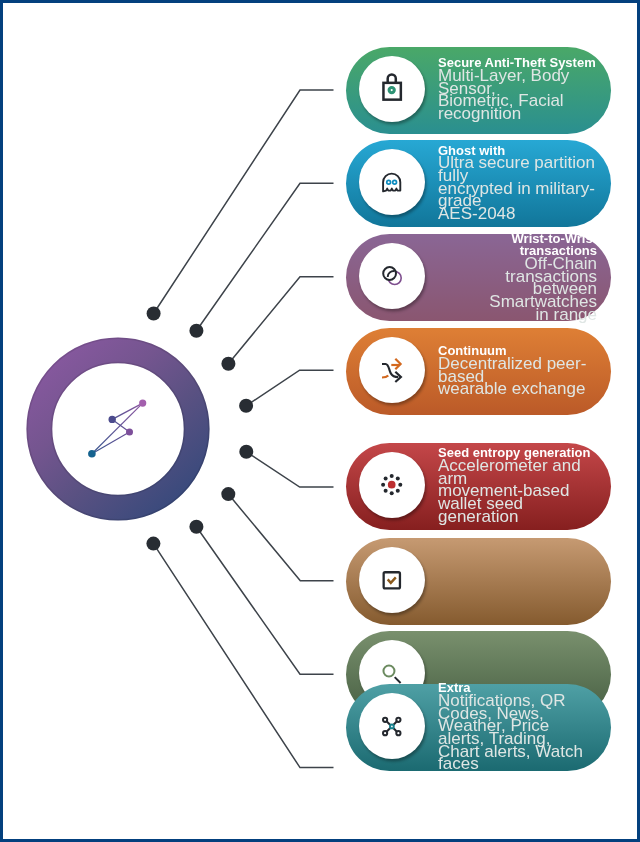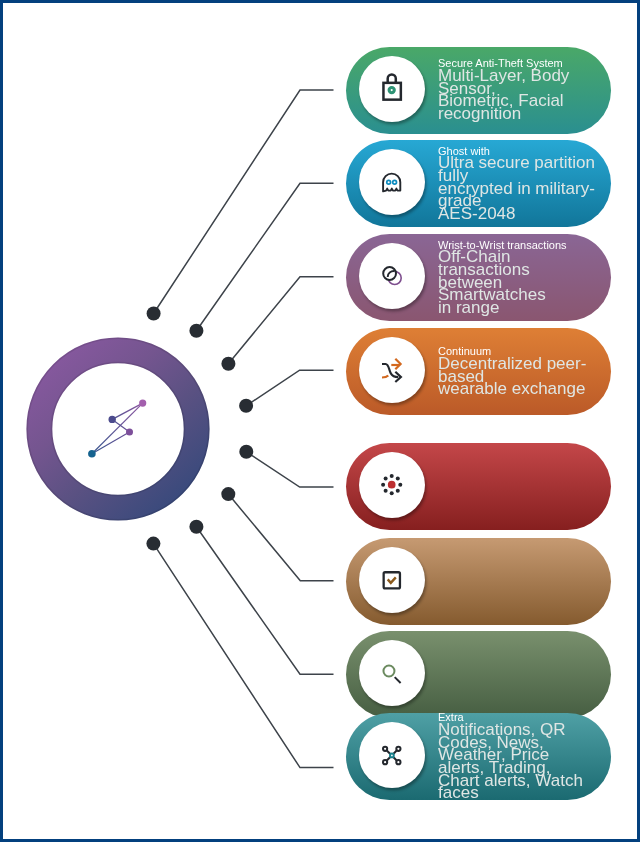--- a/index.html
+++ b/index.html
@@ -2,21 +2,21 @@
 <html><head>
 <meta charset="utf-8">
 <style>
   html,body{margin:0;padding:0;}
   body{width:640px;height:842px;background:#ffffff;font-family:"Liberation Sans",sans-serif;overflow:hidden;}
   #page{position:relative;width:640px;height:842px;background:#fff;box-sizing:border-box;}
   #frame{position:absolute;left:0;top:0;right:0;bottom:0;border:3px solid #03407e;pointer-events:none;box-sizing:border-box;}
   .card{position:absolute;left:346px;width:264.5px;height:86.7px;border-radius:43.5px;box-sizing:border-box;}
   .card .iconwrap{position:absolute;left:12.7px;top:50%;margin-top:-34.5px;width:66px;height:66px;border-radius:50%;background:#fff;display:flex;align-items:center;justify-content:center;box-shadow:1.5px 2.5px 3px rgba(0,0,0,0.32);}
   .card .txt{position:absolute;left:92px;top:50%;transform:translateY(-50%);width:159px;margin-top:-1.2px;}
-  .card .title{font-size:11px;font-weight:normal;color:#ffffff;line-height:12.7px;}
+  .card .title{font-size:13px;font-weight:bold;color:#ffffff;line-height:12.7px;}
   .card .desc{font-size:17px;color:#dfe6e4;line-height:12.7px;}
   #hub{position:absolute;left:26px;top:337px;width:184px;height:184px;}
   .ico{width:34px;height:34px;display:block;overflow:visible;}
 </style>
 </head>
 <body>
 
 <div id="page">
   <div id="frame"></div>
   <svg id="hub" viewBox="0 0 184 184">
@@ -101,21 +101,21 @@
             <circle cx="19.6" cy="17.2" r="1.9" fill="none" stroke="#0e8cbf" stroke-width="1.7"></circle>
           </svg>
         </div>
         <div class="txt">
           <div class="title">Ghost with</div>
           <div class="desc">Ultra secure partition fully</div>
           <div class="desc">encrypted in military-grade</div>
           <div class="desc">AES-2048</div>
         </div>
       </div>
-      <div class="card" style="top: 234.4px; background: linear-gradient(rgb(138, 102, 149), rgb(138, 86, 112));">
+      <div class="card" style="top: 234.4px; background: linear-gradient(rgb(138, 102, 149), rgb(138, 86, 112)); text-align: right;">
         <div class="iconwrap">
           <svg class="ico" viewBox="0 0 34 34">
             <circle cx="19.7" cy="19.0" r="6.5" fill="none" stroke="#7e4e8e" stroke-width="1.6"></circle>
             <circle cx="14.6" cy="14.5" r="6.4" fill="#fff" stroke="#24282e" stroke-width="2.0"></circle>
             <path d="M12.7 17.9 C12.7 13.9 15.8 11.8 19.7 12.1" fill="none" stroke="#24282e" stroke-width="1.9"></path>
           </svg>
         </div>
         <div class="txt">
           <div class="title">Wrist-to-Wrist transactions</div>
           <div class="desc">Off-Chain transactions</div>
@@ -146,38 +146,44 @@
             <circle cx="22.78" cy="10.62" r="2.0" fill="#24282e"></circle>
             <circle cx="25.30" cy="16.70" r="2.0" fill="#24282e"></circle>
             <circle cx="22.78" cy="22.78" r="2.0" fill="#24282e"></circle>
             <circle cx="16.70" cy="25.30" r="2.0" fill="#24282e"></circle>
             <circle cx="10.62" cy="22.78" r="2.0" fill="#24282e"></circle>
             <circle cx="8.10" cy="16.70" r="2.0" fill="#24282e"></circle>
             <circle cx="10.62" cy="10.62" r="2.0" fill="#24282e"></circle>
             <circle cx="16.7" cy="16.7" r="3.85" fill="#bc2f30"></circle>
           </svg>
         </div>
+        <div class="txt">
+          <div class="title">Seed entropy generation</div>
+          <div class="desc">Accelerometer and arm</div>
+          <div class="desc">movement-based wallet seed</div>
+          <div class="desc">generation</div>
+        </div>
       </div>
       <div class="card" style="top: 538px; background: linear-gradient(rgb(198, 154, 114), rgb(133, 91, 47));">
         <div class="iconwrap">
           <svg class="ico" viewBox="0 0 34 34">
             <rect x="8.65" y="9.25" width="16.3" height="16.1" rx="1.4" fill="none" stroke="#24282e" stroke-width="2.3"></rect>
             <path d="M12.7 16.4 L15.8 19.9 L20.8 14.4" fill="none" stroke="#8b5a1c" stroke-width="2.4" stroke-linecap="butt" stroke-linejoin="miter"></path>
           </svg>
         </div>
       </div>
       <div class="card" style="top: 631.4px; background: linear-gradient(rgb(121, 144, 109), rgb(70, 94, 66));">
         <div class="iconwrap">
           <svg class="ico" viewBox="0 0 34 34">
             <circle cx="13.96" cy="15.0" r="5.5" fill="none" stroke="#6b8a5f" stroke-width="2.0"></circle>
             <line x1="19.7" y1="21.1" x2="25.6" y2="27.0" stroke="#24282e" stroke-width="2.0"></line>
           </svg>
         </div>
       </div>
-      <div class="card" style="top: 713px; background: linear-gradient(rgb(79, 160, 165), rgb(27, 106, 113));">
+      <div class="card" style="top: 684px; background: linear-gradient(rgb(79, 160, 165), rgb(27, 106, 113));">
         <div class="iconwrap">
           <svg class="ico" viewBox="0 0 34 34">
             <line x1="10.1" y1="10.8" x2="23.4" y2="24.2" stroke="#24282e" stroke-width="2.0"></line>
             <line x1="23.4" y1="10.8" x2="10.1" y2="24.2" stroke="#24282e" stroke-width="2.0"></line>
             <circle cx="10.1" cy="10.8" r="2.1" fill="#fff" stroke="#24282e" stroke-width="2.0"></circle>
             <circle cx="23.4" cy="10.8" r="2.1" fill="#fff" stroke="#24282e" stroke-width="2.0"></circle>
             <circle cx="10.1" cy="24.2" r="2.1" fill="#fff" stroke="#24282e" stroke-width="2.0"></circle>
             <circle cx="23.4" cy="24.2" r="2.1" fill="#fff" stroke="#24282e" stroke-width="2.0"></circle>
             <circle cx="16.9" cy="17.4" r="1.85" fill="#fff" stroke="#17808c" stroke-width="2.0"></circle>
           </svg>

